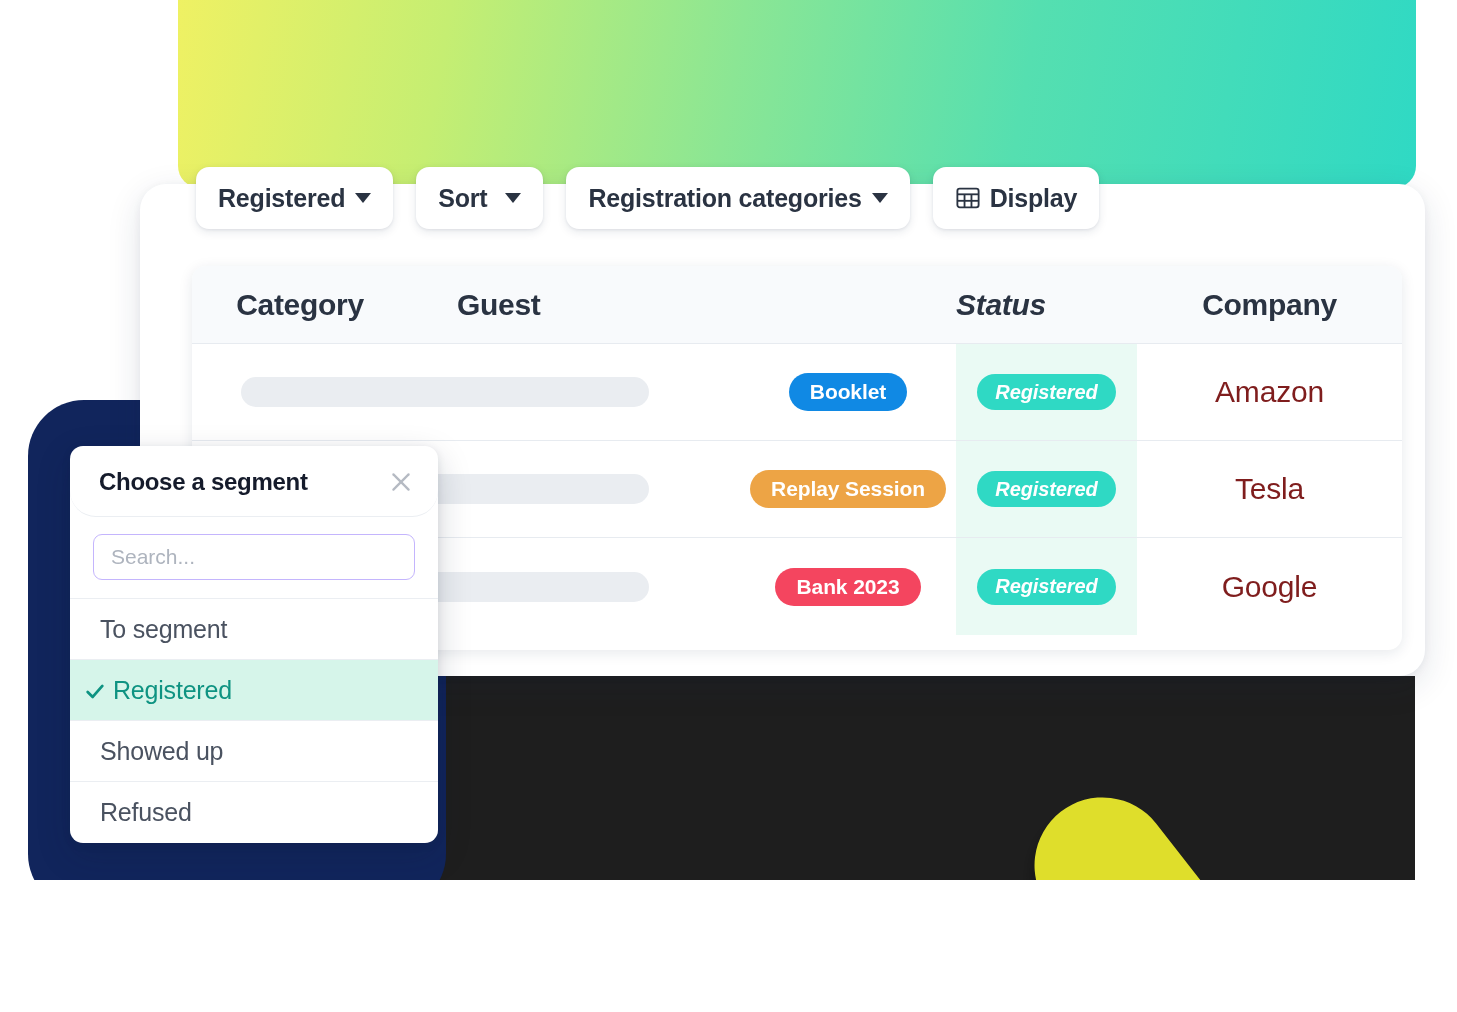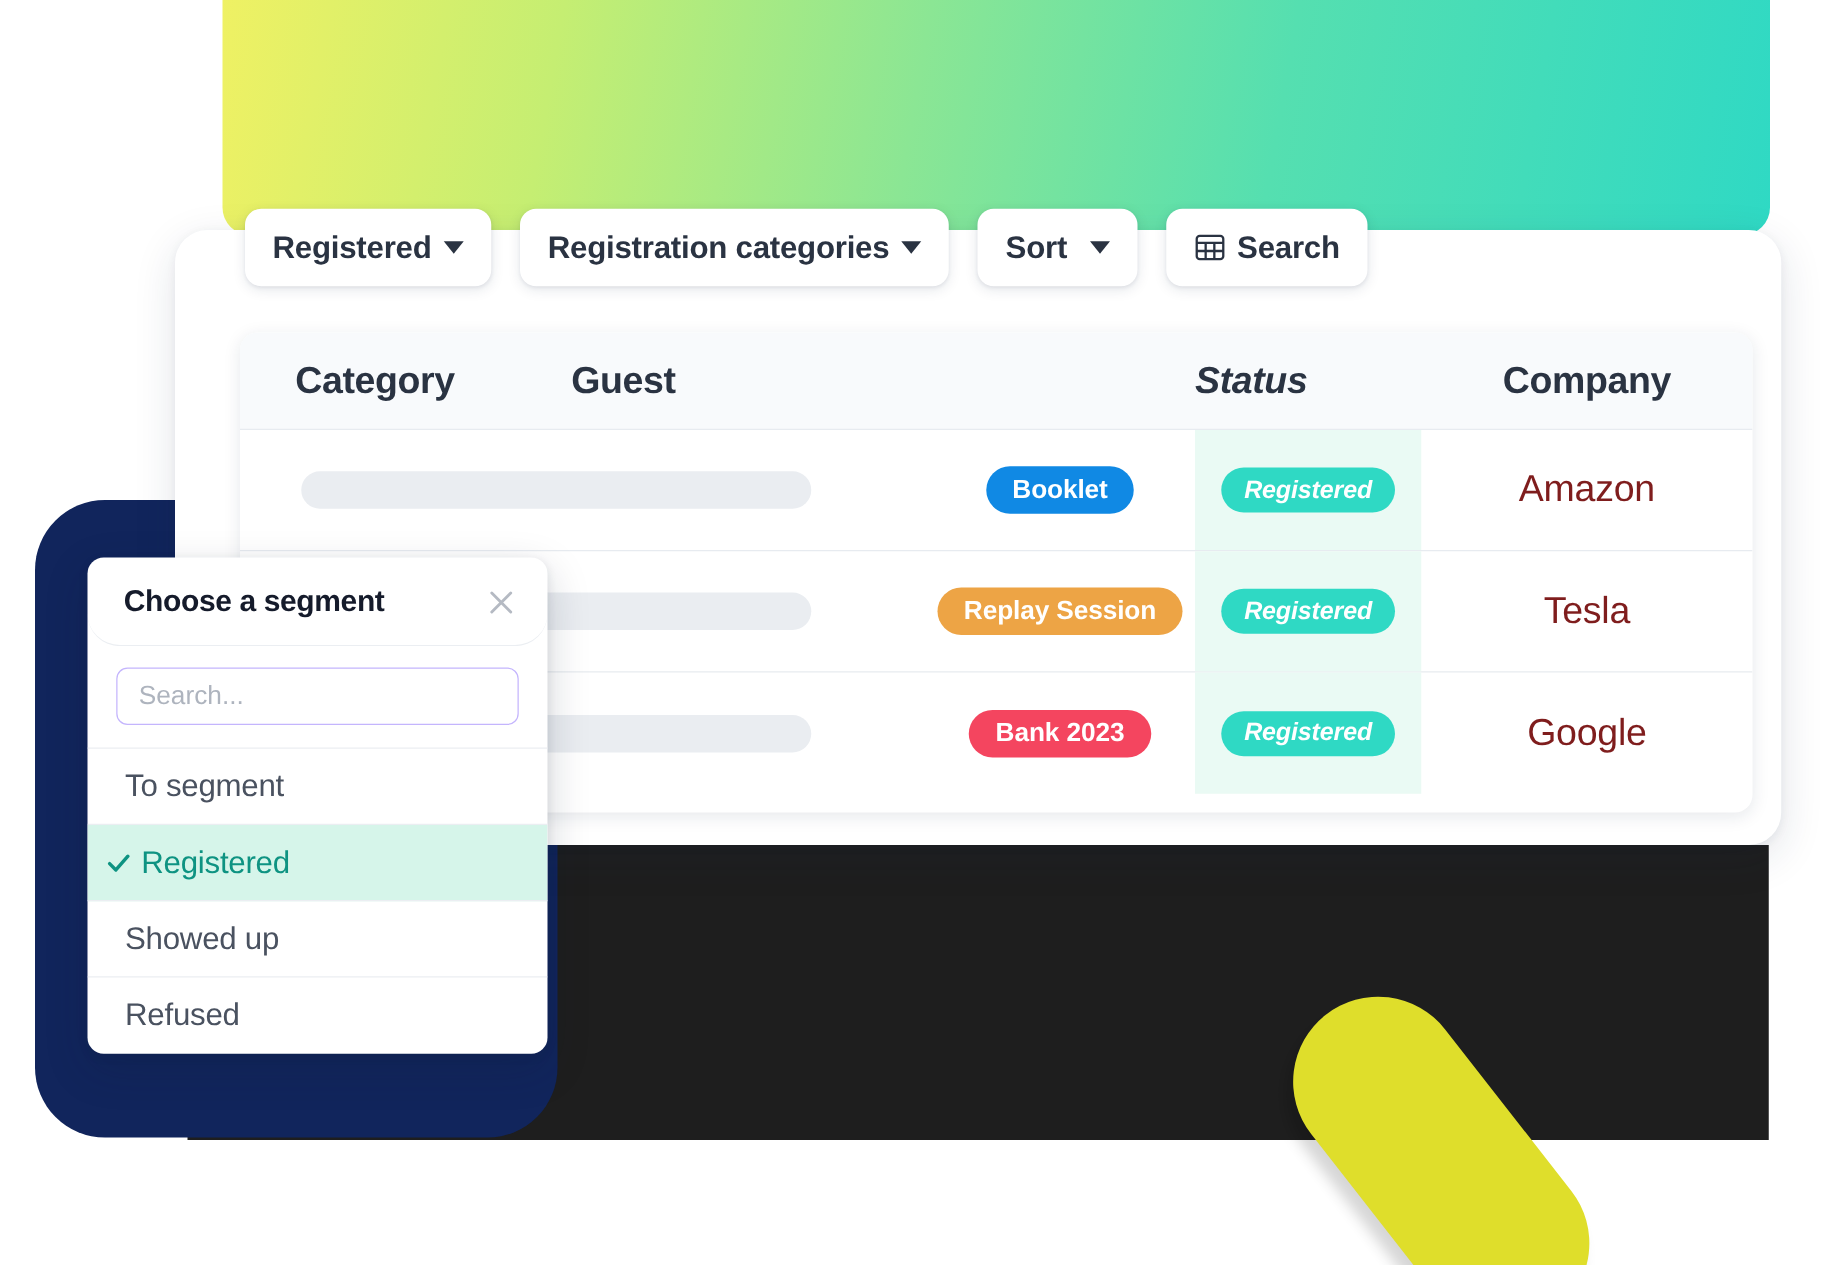--- a/index.html
+++ b/index.html
@@ -7,21 +7,21 @@
     padding: 0;
     background: #ffffff;
   }
   body {
     font-family: "Liberation Sans", sans-serif;
     -webkit-font-smoothing: antialiased;
   }
   .stage {
     position: relative;
     width: 1457px;
-    height: 1012px;
+    height: 880px;
     overflow: hidden;
     background: #ffffff;
   }
 
   
   .gradient-band {
     position: absolute;
     left: 178px;
     top: -40px;
     width: 1238px;
@@ -290,39 +290,39 @@
   <div class="dark-block"></div>
   <div class="navy-shape"></div>
 
   <div class="app-card"></div>
 
   <div class="toolbar">
     <div class="chip">
       <span>Registered</span>
       <span class="caret"></span>
     </div>
+    <div class="chip sort">
+      <span>Sort</span>
+      <span class="caret"></span>
+    </div>
     <div class="chip">
       <span>Registration categories</span>
-      <span class="caret"></span>
-    </div>
-    <div class="chip sort">
-      <span>Sort</span>
       <span class="caret"></span>
     </div>
     <div class="chip">
       <span class="grid-icon">
         <svg viewBox="0 0 24 24" width="26" height="26" fill="none" stroke="#2A3342" stroke-width="1.7">
           <rect x="2.2" y="3.4" width="19.6" height="17.2" rx="2.2"></rect>
           <line x1="2.2" y1="8.6" x2="21.8" y2="8.6"></line>
           <line x1="2.2" y1="14.6" x2="21.8" y2="14.6"></line>
           <line x1="8.8" y1="8.6" x2="8.8" y2="20.6"></line>
           <line x1="15.2" y1="8.6" x2="15.2" y2="20.6"></line>
         </svg>
       </span>
-      <span>Search</span>
+      <span>Display</span>
     </div>
   </div>
 
   <div class="table-wrap">
     <div class="thead">
       <div class="th col-cat">Category</div>
       <div class="th col-guest">Guest</div>
       <div class="th col-status">Status</div>
       <div class="th col-company">Company</div>
     </div>

